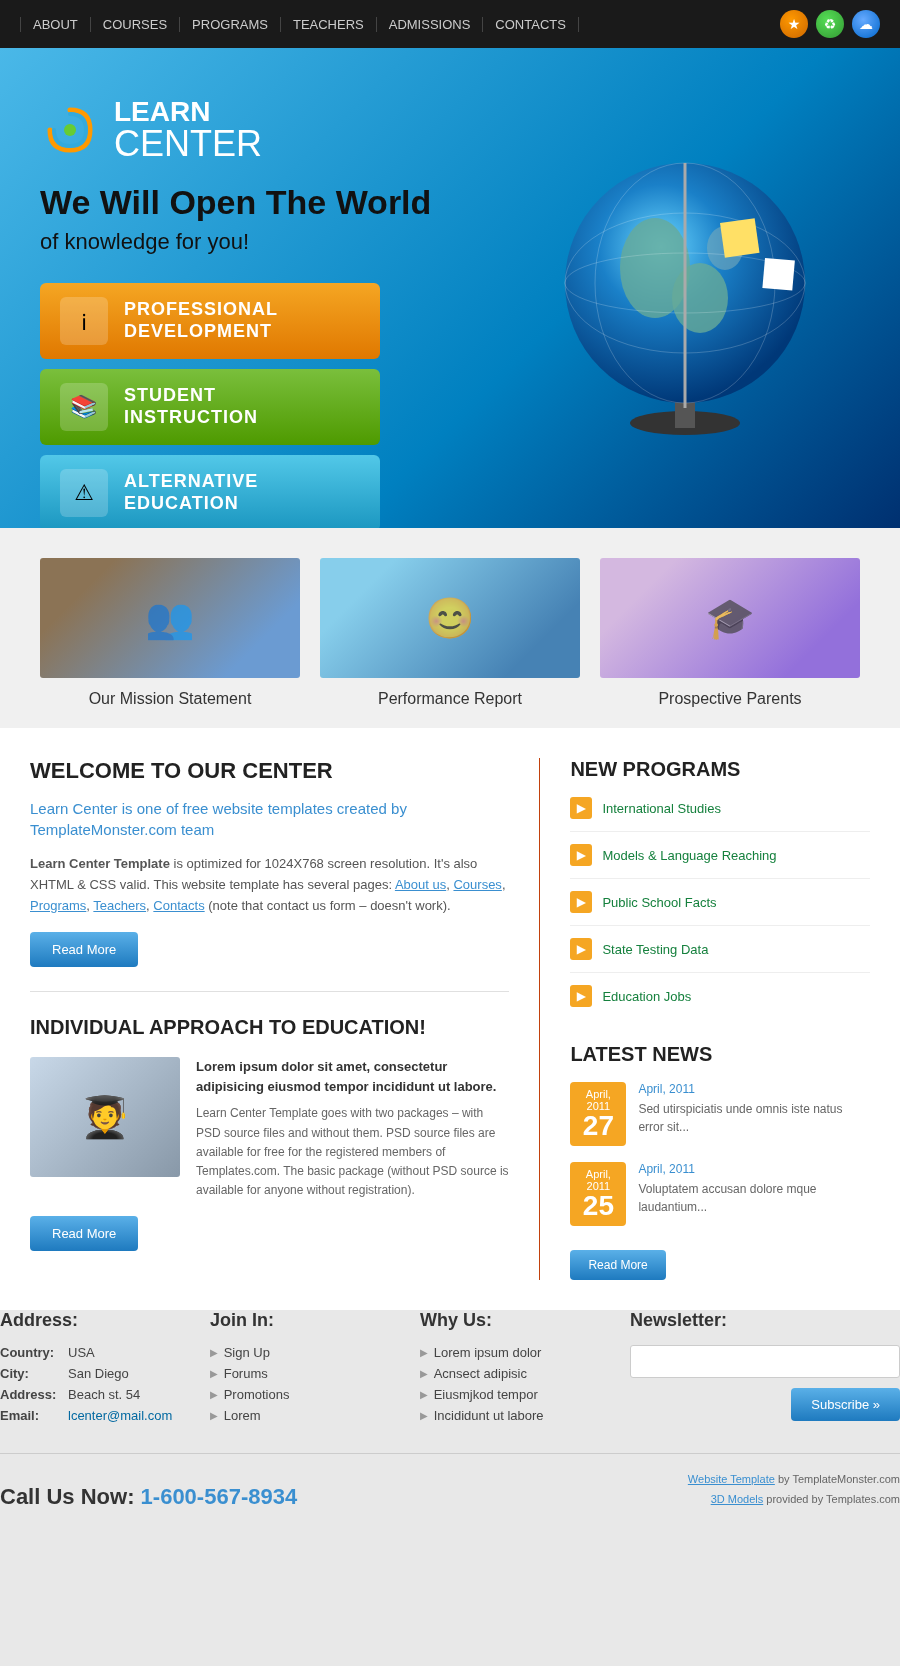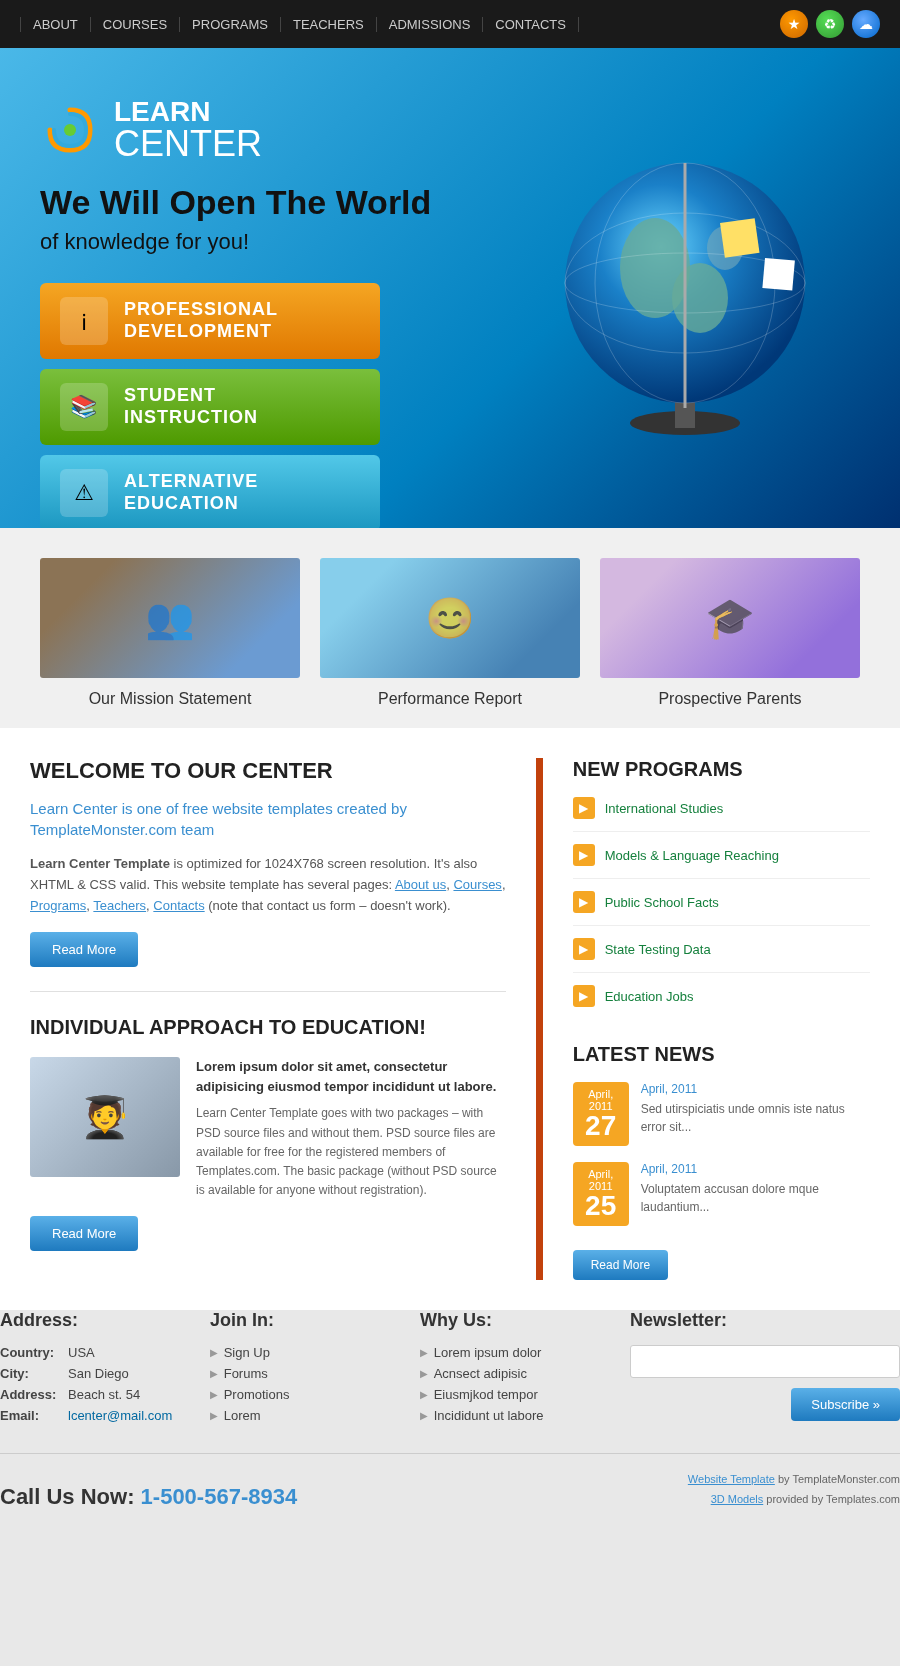--- a/index.html
+++ b/index.html
@@ -43,21 +43,21 @@
     .photo-box { width: 100%; height: 120px; background: #999; border-radius: 3px; overflow: hidden; margin-bottom: 12px; }
     .photo-students1 { background: linear-gradient(135deg, #8b7355 20%, #6b9bd2 80%); display:flex; align-items:center; justify-content:center; }
     .photo-students2 { background: linear-gradient(135deg, #87ceeb 20%, #4682b4 80%); display:flex; align-items:center; justify-content:center; }
     .photo-students3 { background: linear-gradient(135deg, #d4b8e0 20%, #9370db 80%); display:flex; align-items:center; justify-content:center; }
     .photo-placeholder { font-size: 40px; opacity: 0.7; }
     .photo-label { font-size: 16px; color: #333; }
 
     
     .main-content { background: #fff; padding: 30px; display: flex; gap: 30px; }
     .main-left { flex: 1.6; }
-    .main-right { flex: 1; border-left: 7px solid #c2410c; padding-left: 30px; }
+    .main-right { flex: 1; border-left: 1px solid #c2410c; padding-left: 30px; }
 
     .section-title { font-size: 22px; font-weight: bold; color: #222; text-transform: uppercase; margin-bottom: 14px; }
     .welcome-link { color: #3a8fd0; font-size: 15px; margin-bottom: 14px; line-height: 1.4; }
     .welcome-body { font-size: 13px; color: #555; line-height: 1.6; margin-bottom: 16px; }
     .welcome-body a { color: #3a8fd0; text-decoration: underline; }
     .read-more-btn { background: linear-gradient(to bottom, #5ab0e8, #1e7abf); color: #fff; border: none; padding: 10px 22px; border-radius: 4px; font-size: 13px; cursor: pointer; }
 
     .divider { border: none; border-top: 1px solid #e0e0e0; margin: 24px 0; }
 
     .section-title2 { font-size: 20px; font-weight: bold; color: #222; text-transform: uppercase; margin-bottom: 18px; }
@@ -347,19 +347,19 @@
     </div>
 
     <div class="footer-col-wide">
       <div class="footer-heading">Newsletter:</div>
       <input type="text" class="newsletter-input" placeholder="" style="">
       <button class="subscribe-btn">Subscribe »</button>
     </div>
   </div>
 
   <div class="footer-bottom">
-    <div class="call-us"><span>Call Us Now: </span><span class="call-number">1-500-567-8934</span></div>
+    <div class="call-us"><span>Call Us Now: </span><span class="call-number">1-600-567-8934</span></div>
     <div class="footer-credits">
       <div><a href="#">Website Template</a> by TemplateMonster.com</div>
       <div><a href="#">3D Models</a> provided by Templates.com</div>
     </div>
   </div>
 </footer>
 
 </body></html>

